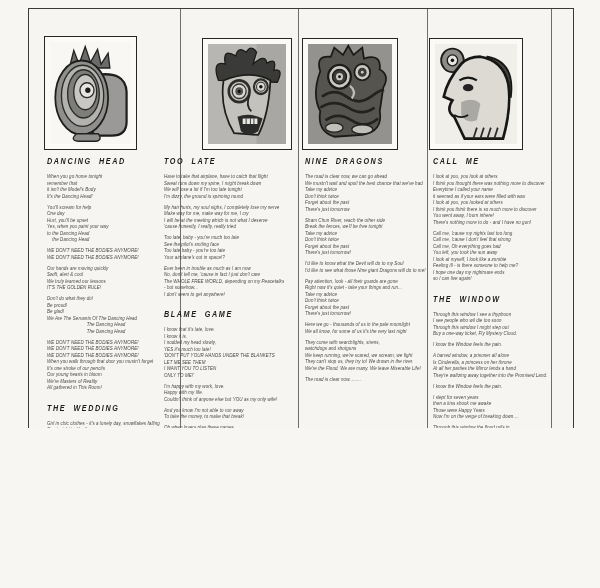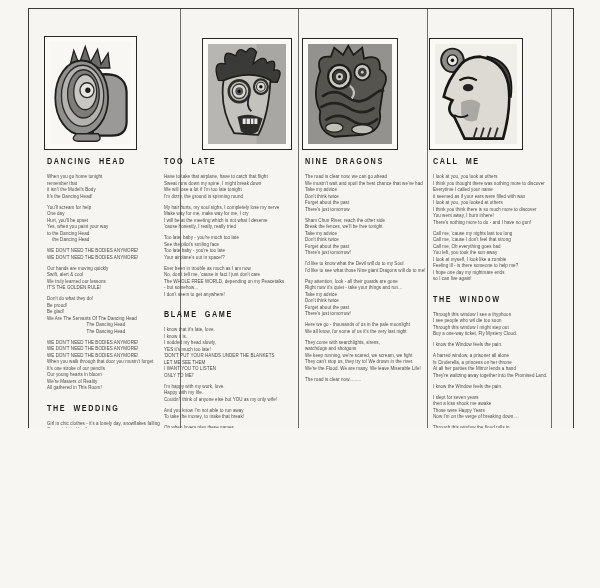--- a/index.html
+++ b/index.html
@@ -1,17 +1,17 @@
 <!DOCTYPE html>
 <html><head>
 <meta charset="utf-8">
 <style>
   html,body{margin:0;padding:0;}
   body{width:600px;height:588px;background:#f7f6f3;font-family:"Liberation Sans",sans-serif;}
-  .photo{position:relative;width:600px;height:428px;background:#f7f6f3;overflow:hidden;}
+  .photo{position:relative;width:600px;height:428px;background:#f7f6f3;overflow:hidden;font-style:italic;}
   .frame{position:absolute;left:28px;top:8px;width:544px;height:568px;border:1px solid #3a3a38;background:#f6f5f1;}
   .sep{position:absolute;top:9px;height:566px;width:1px;background:#6e6d6a;}
   .artbox{position:absolute;border:1px solid #262624;background:#fbfaf7;padding:5px;box-sizing:border-box;}
   .artbox svg{display:block;width:100%;height:100%;}
   .col{position:absolute;top:156px;}
   .col-inner{transform:scaleX(0.8);transform-origin:0 0;width:125%;}
   .song-title{font-weight:bold;font-size:9px;letter-spacing:2px;color:#1d1d1b;margin:0 0 7px 0;white-space:pre;}
   .song-title.follow{margin-top:12px;}
   .stanza{margin:0 0 4.5px 0;}
   .line{font-size:5.6px;line-height:6.5px;color:#4a4948;white-space:pre;letter-spacing:0.1px;}

